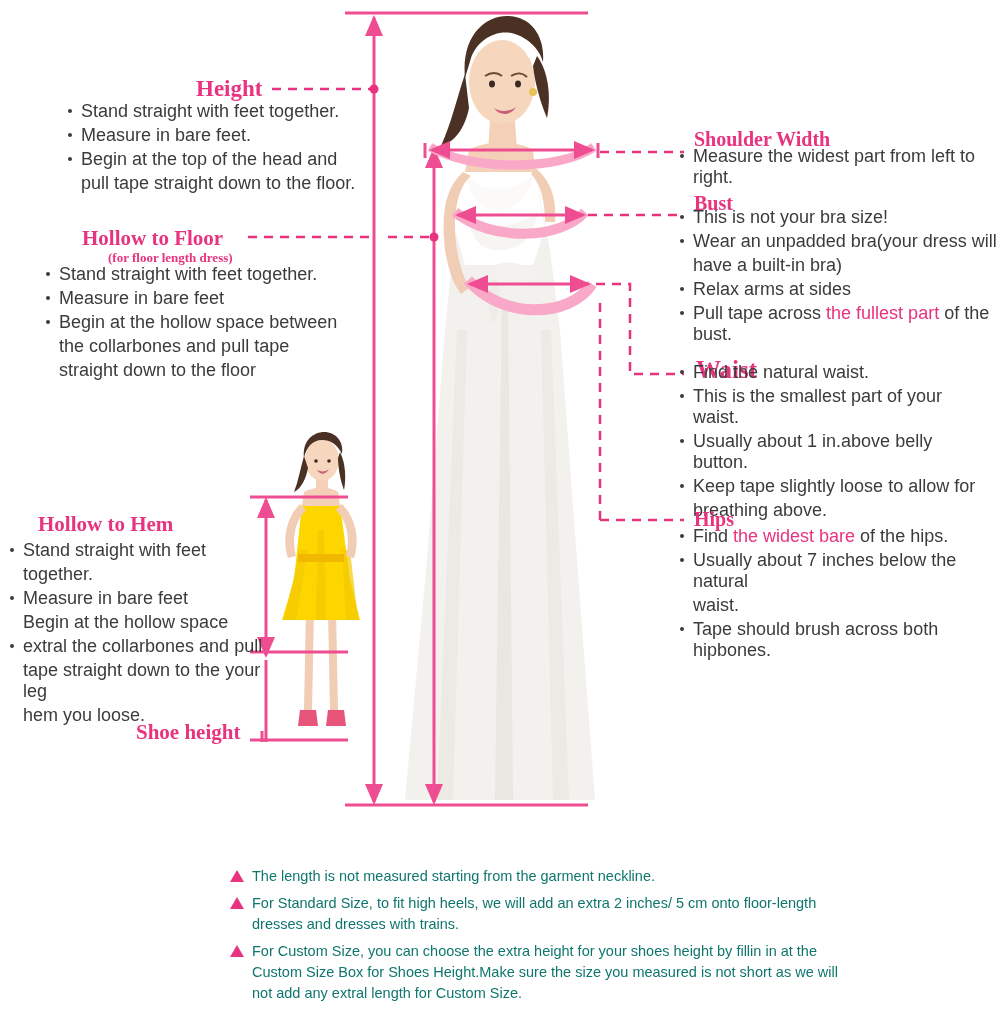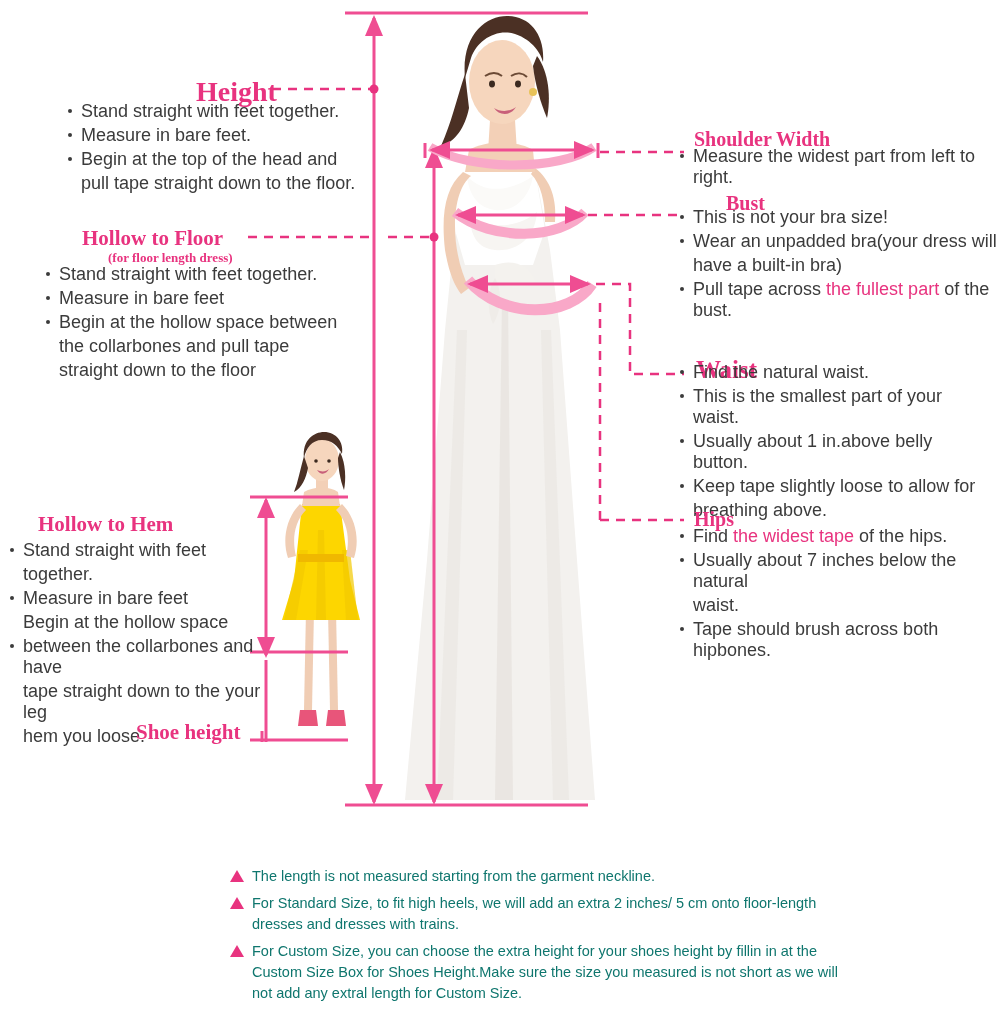--- a/index.html
+++ b/index.html
@@ -19,26 +19,26 @@
   }
   .abs { position: absolute; }
 
   
   .heading {
     color: #e8337f;
     font-weight: bold;
     font-family: "Liberation Serif", serif;
     white-space: nowrap;
   }
-  .h-height      { left: 196px; top: 76px;  font-size: 28px; text-align: right; }
+  .h-height      { left: 196px; top: 76px;  font-size: 23px; text-align: right; }
   .h-hollowfloor { left: 82px;  top: 226px; font-size: 21px; }
   .h-hollowhem   { left: 38px;  top: 512px; font-size: 21px; }
   .h-shoe        { left: 136px; top: 720px; font-size: 21px; text-align: center; }
   .h-shoulder    { left: 694px; top: 128px; font-size: 20px; }
-  .h-bust        { left: 694px; top: 192px; font-size: 20px; margin-left: 32px; }
+  .h-bust        { left: 694px; top: 192px; font-size: 20px; }
   .h-waist       { left: 696px; top: 344px; font-size: 25px; margin-top: 12px; }
   .h-hips        { left: 694px; top: 508px; font-size: 20px; }
   .sub-floor {
     left: 90px; top: 250px;
     color: #e8337f;
     font-size: 13px;
     font-weight: bold;
     font-family: "Liberation Serif", serif;
     white-space: nowrap;
     margin-left: 18px;
@@ -277,52 +277,53 @@
     <div class="row nodot">the collarbones and pull tape</div>
     <div class="row nodot">straight down to the floor</div>
   </div>
 
   <div class="abs heading h-hollowhem">Hollow to Hem</div>
   <div class="abs bullets l-hollowhem">
     <div class="row">Stand straight with feet</div>
     <div class="row nodot">together.</div>
     <div class="row">Measure in bare feet</div>
     <div class="row nodot">Begin at the hollow space</div>
-    <div class="row">between the collarbones and have</div>
+    <div class="row">extral the collarbones and pull</div>
     <div class="row nodot">tape straight down to the your leg</div>
     <div class="row nodot">hem  you loose.</div>
   </div>
 
   <div class="abs heading h-shoe">Shoe height</div>
 
   <div class="abs heading h-shoulder">Shoulder Width</div>
   <div class="abs bullets l-shoulder">
     <div class="row">Measure the widest part from left to right.</div>
   </div>
 
   <div class="abs heading h-bust">Bust</div>
   <div class="abs bullets l-bust">
     <div class="row">This is not your bra size!</div>
     <div class="row">Wear an unpadded bra(your dress will</div>
     <div class="row nodot">have a built-in bra)</div>
+    <div class="row">Relax arms at sides</div>
     <div class="row">Pull tape across <span class="pink">the fullest part</span> of the bust.</div>
   </div>
 
   <div class="abs heading h-waist">Waist</div>
   <div class="abs bullets l-waist">
     <div class="row">Find the natural waist.</div>
     <div class="row">This is the smallest part of your waist.</div>
     <div class="row">Usually about 1 in.above belly button.</div>
     <div class="row">Keep tape slightly loose to allow for</div>
     <div class="row nodot">breathing above.</div>
   </div>
 
   <div class="abs heading h-hips">Hips</div>
   <div class="abs bullets l-hips">
-    <div class="row">Find <span class="pink">the widest tape</span> of the hips.</div>
+    <div class="row">Find <span class="pink">the widest bare</span> of the hips.</div>
     <div class="row">Usually about 7 inches below the natural</div>
     <div class="row nodot">waist.</div>
     <div class="row">Tape should brush across both hipbones.</div>
   </div>
 
   <div class="abs notes">
     <div class="note">
       <span class="tri"></span>
       <span>The length is not measured starting from the garment neckline.</span>
     </div>

